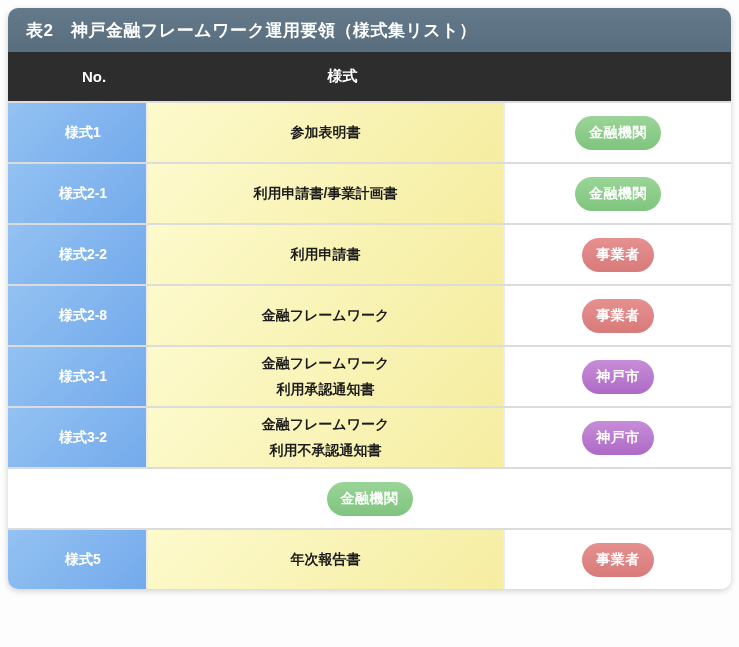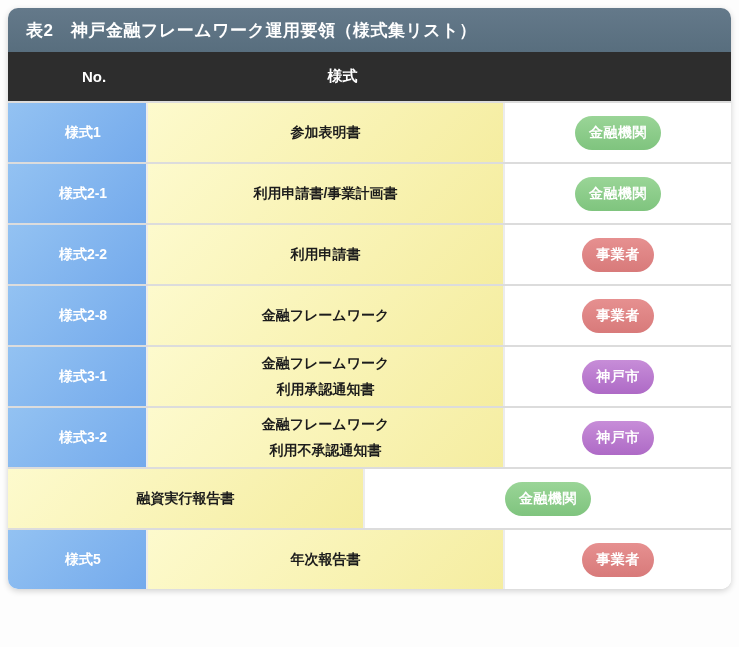--- a/index.html
+++ b/index.html
@@ -146,21 +146,20 @@
   <div class="row">
     <div class="cell cell-no col-no">様式3-2</div>
     <div class="cell cell-form col-form">金融フレームワーク
 利用不承認通知書</div>
     <div class="cell cell-target col-target">
       <span class="badge" style="background: linear-gradient(rgb(199, 141, 216) 0%, rgb(174, 106, 198) 100%);">神戸市</span>
     </div>
   </div>
 
   <div class="row">
-    <div class="cell cell-form col-form">融資実行報告書</div>
     <div class="cell cell-target col-target">
       <span class="badge" style="background: linear-gradient(rgb(154, 213, 151) 0%, rgb(127, 196, 126) 100%);">金融機関</span>
     </div>
   </div>
 
   <div class="row">
     <div class="cell cell-no col-no">様式5</div>
     <div class="cell cell-form col-form">年次報告書</div>
     <div class="cell cell-target col-target">
       <span class="badge" style="background: linear-gradient(rgb(230, 144, 144) 0%, rgb(216, 122, 122) 100%);">事業者</span>

